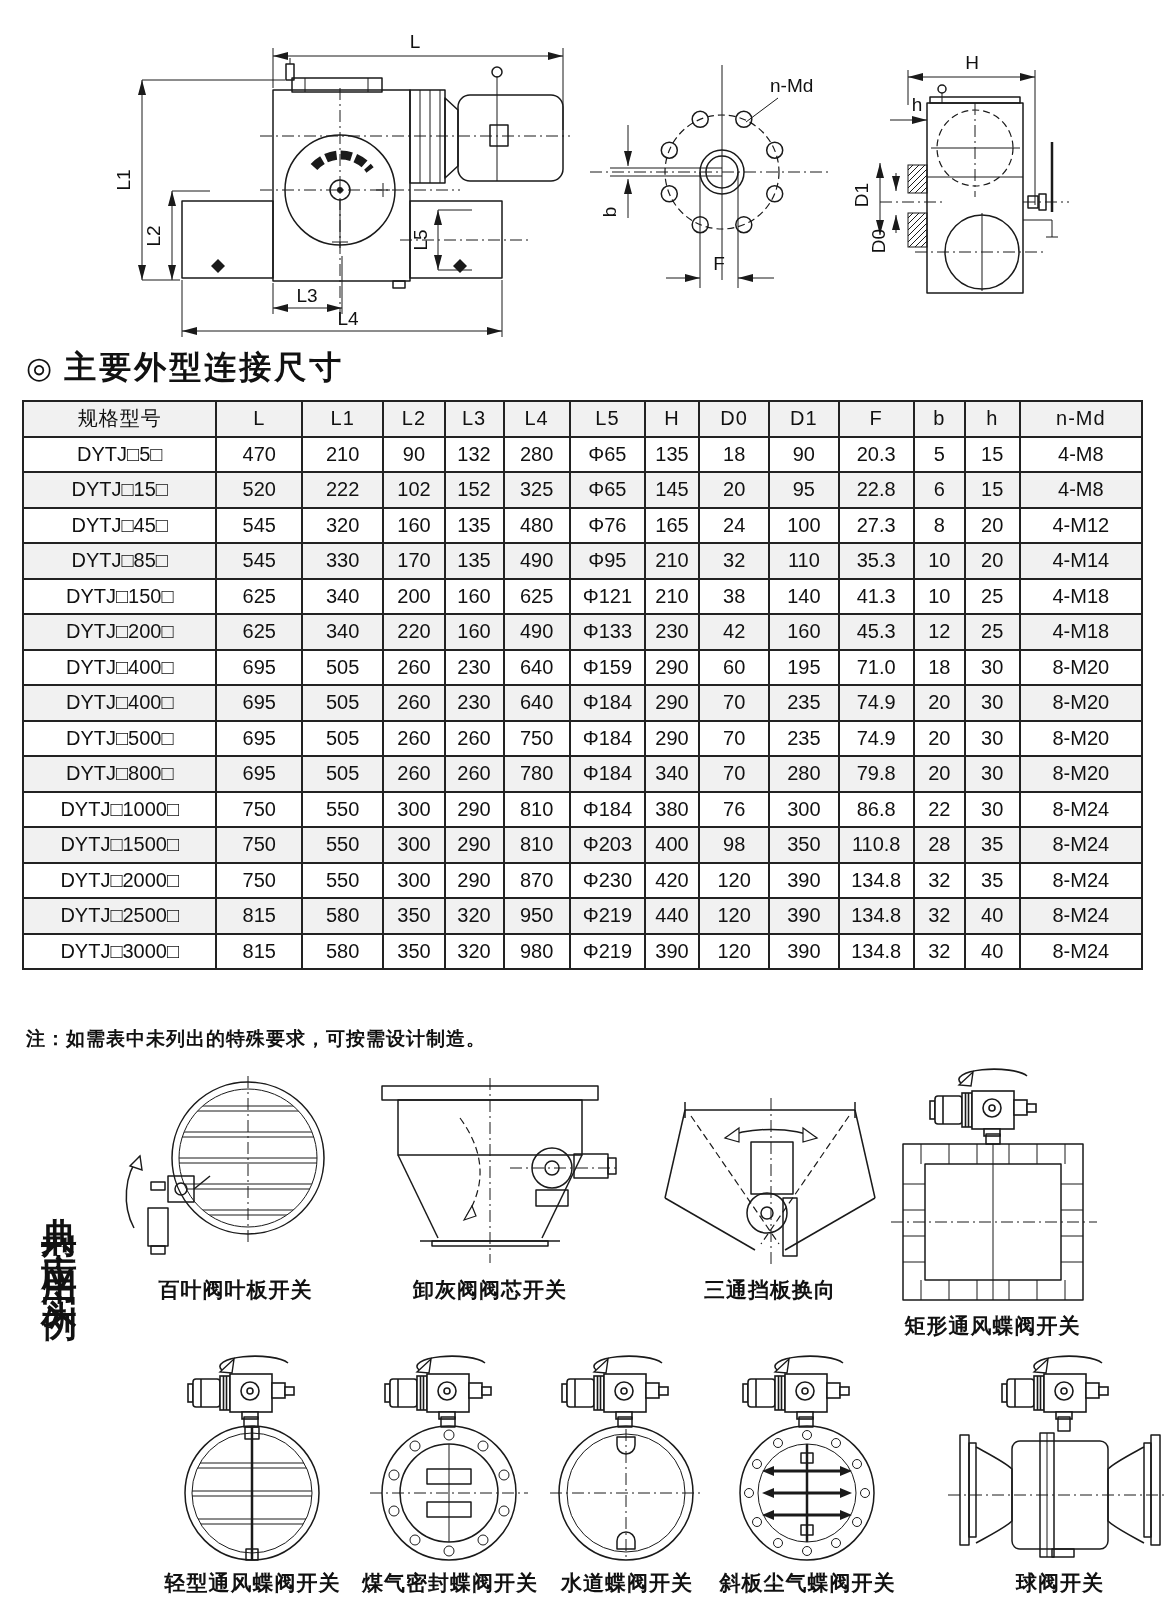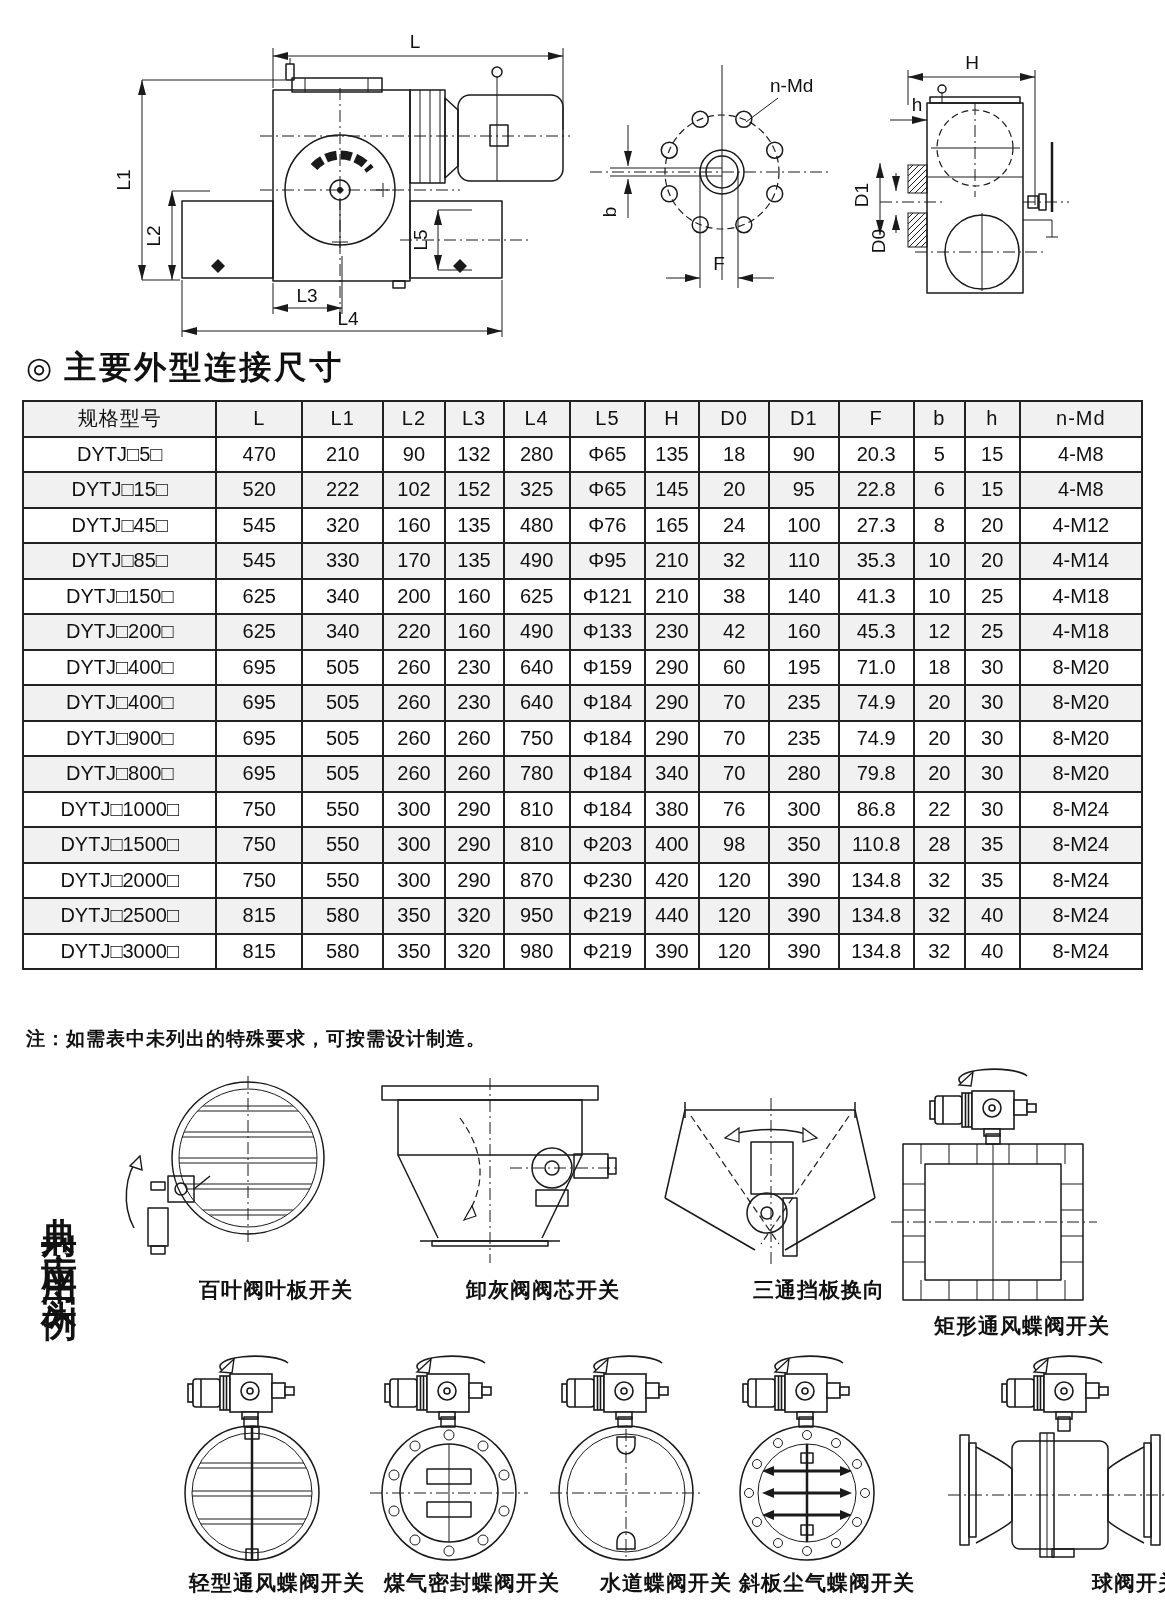--- a/index.html
+++ b/index.html
@@ -26,21 +26,21 @@
   th,td { border:2px solid #222; text-align:center; font-size:20px; font-weight:normal;
           height:33.5px; padding:0 2px; white-space:nowrap; overflow:hidden; }
   thead th { background:#f1f1f1; letter-spacing:1px; }
   tbody tr:nth-child(even) td { background:#f1f1f1; }
 
   .note { position:absolute; top:1026px; left:26px; font-size:19px; letter-spacing:1px;font-weight:bold; }
 
   
   .side-label { position:absolute; left:34px; top:1188px; writing-mode:vertical-rl; text-orientation:upright;
                 font-size:36px; font-weight:bold; letter-spacing:18px; }
-  figure.example { position:absolute; margin:0; text-align:right; }
+  figure.example { position:absolute; margin:0; text-align:center; }
   figure.example figcaption { font-size:21px; font-weight:bold; letter-spacing:1px; margin-top:2px; white-space:nowrap; }
   .hidden-defs { position:absolute; width:0; height:0; }
 </style>
 </head>
 <body>
 
 <div class="page">
 
   <svg class="hidden-defs" aria-hidden="true">
     <defs>
@@ -379,21 +379,21 @@
             <td>Φ184</td>
             <td>290</td>
             <td>70</td>
             <td>235</td>
             <td>74.9</td>
             <td>20</td>
             <td>30</td>
             <td>8-M20</td>
           </tr>
           <tr>
-            <td>DYTJ□900□</td>
+            <td>DYTJ□500□</td>
             <td>695</td>
             <td>505</td>
             <td>260</td>
             <td>260</td>
             <td>750</td>
             <td>Φ184</td>
             <td>290</td>
             <td>70</td>
             <td>235</td>
             <td>74.9</td>

